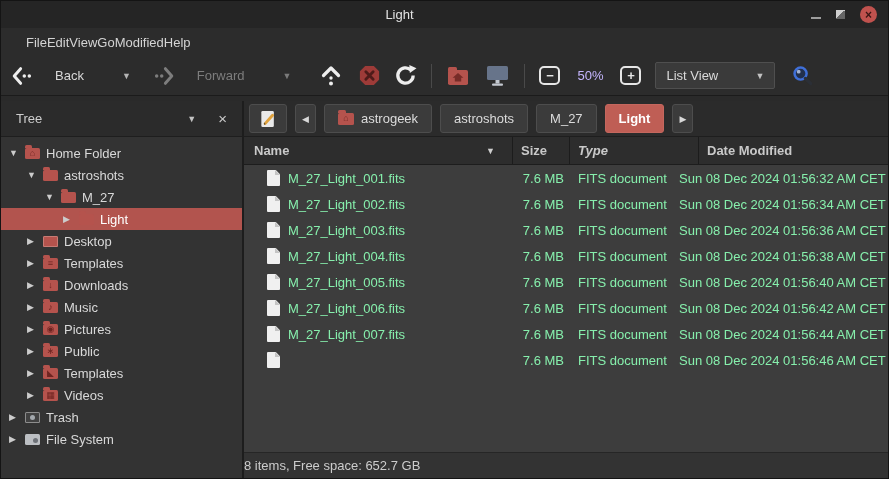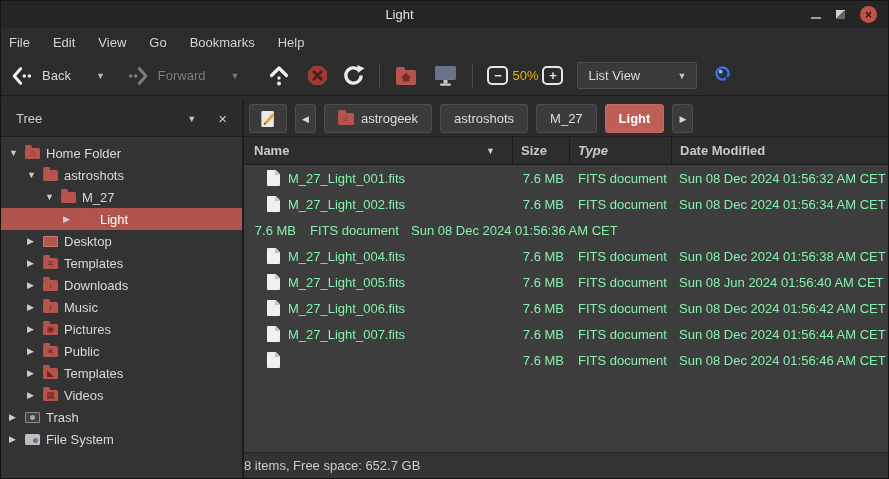--- a/index.html
+++ b/index.html
@@ -13,35 +13,35 @@
   }
   
   .titlebar{height:27px; background:#252525; position:relative; display:flex; align-items:center; flex:0 0 27px;}
   .title{position:absolute; left:0; right:90px; text-align:center; color:#e3e3e3;}
   .wbtns{margin-left:auto; display:flex; align-items:center; gap:15px; padding-right:11px; z-index:1;}
   .btn-min{width:10px; height:2px; background:#9d9d9d; margin-top:6px;}
   .btn-max{width:9px; height:9px; background:linear-gradient(135deg,#cfcfcf 50%,#666 50%);}
   .btn-close{width:17px; height:17px; border-radius:50%; background:#c0524e; color:#3a1614;
     font-size:12px; font-weight:bold; display:flex; align-items:center; justify-content:center; line-height:1;}
   
-  .menubar{height:28px; background:#2c2c2c; display:flex; align-items:center; padding-left:8px; gap:23px; flex:0 0 28px;}
+  .menubar{height:28px; background:#2c2c2c; display:flex; align-items:center; padding-left:25px; flex:0 0 28px;}
   .menu-item{color:#d4d4d4; cursor:default;}
   
   .toolbar{height:40px; background:#2c2c2c; border-bottom:1px solid #1b1b1b; display:flex; align-items:center; padding:0 10px; flex:0 0 40px;}
-  .tbgroup{display:flex; align-items:center; gap:9px;}
+  .tbgroup{display:flex; align-items:center; gap:22px;}
   .tb-label{color:#d8d8d8;}
   .tb-label.disabled{color:#7d7d7d;}
   .ddchev{font-size:9px; color:#b4b4b4; margin-left:16px;}
   .ddchev::before{content:"▼";}
   .ddchev.disabled{color:#7a7a7a;}
   .vsep{width:1px; height:24px; background:#4a4a4a; margin:0 14px;}
   .ticon{display:flex; align-items:center; justify-content:center;}
   .zoombtn{width:21px; height:19px; border:2px solid #e6e6e6; border-radius:5px; color:#e6e6e6;
     display:flex; align-items:center; justify-content:center; font-size:13px; font-weight:bold; line-height:1; background:#2c2c2c;}
-  .zoomlevel{color:#eab308; margin:0 4px;}
+  .zoomlevel{color:#c4b5fd; margin:0 17px;}
   .viewselect{display:flex; align-items:center; justify-content:space-between; width:120px; height:27px;
     background:#3a3a3a; border:1px solid #4f4f4f; border-radius:2px; padding:0 10px; margin-left:14px; color:#dadada;}
   .viewselect .chev{font-size:9px; color:#c2c2c2;}
   .viewselect .chev::before{content:"▼";}
   .searchbtn{margin-left:16px;}
   
   .content{flex:1; display:flex; padding-top:5px; background:#2a2a2a; min-height:0;}
   .sidepanel{width:243px; flex:0 0 243px; border-right:2px solid #1d1d1d; display:flex; flex-direction:column; min-height:0;}
   .panel-header{height:36px; flex:0 0 36px; background:#2b2b2b; border-bottom:1px solid #1e1e1e;
     display:flex; align-items:center; padding:0 15px;}
@@ -79,21 +79,21 @@
   .crumb{padding:0 13px; gap:7px;}
   .crumb.current{background:#bf5e55; border-color:#c4675e; color:#ffffff; font-weight:bold;}
   .mini-folder{width:16px; height:12px; background:#b5534d; border-radius:1.5px; position:relative;}
   .mini-folder::before{content:""; position:absolute; top:-3px; left:0; width:8px; height:3px; background:#b5534d; border-radius:1.5px 1.5px 0 0;}
   
   .lhead{height:28px; flex:0 0 28px; background:#2d2d2d; border-bottom:1px solid #1d1d1d; display:flex; font-weight:bold; color:#c9c9c9;}
   .hc{display:flex; align-items:center; padding:0 8px;}
   .hc.name{width:268px; flex:0 0 268px; justify-content:space-between; padding-left:10px;}
   .hc.size{width:57px; flex:0 0 57px; border-left:1px solid #1c1c1c;}
   .hc.type{width:102px; flex:0 0 102px; border-left:1px solid #1c1c1c;font-style:italic;}
-  .hc.date{flex:1; border-left:1px solid #1c1c1c;}
+  .hc.date{flex:1; border-left:1px solid #1c1c1c;margin-left:27px;}
   .sortglyph{font-size:9px; color:#cfcfcf; margin-right:9px; font-weight:normal;}
   .sortglyph::before{content:"▼";}
   .filelist{flex:1; background:#3d3d3d; min-height:0;}
   .row{height:26px; display:flex; align-items:center; color:#86efac;}
   .c{white-space:nowrap; overflow:hidden;}
   .c.name{width:268px; flex:0 0 268px; display:flex; align-items:center; padding-left:23px; gap:8px;}
   .c.size{width:57px; flex:0 0 57px; text-align:right; padding-right:5px;}
   .c.type{width:102px; flex:0 0 102px; padding-left:9px;}
   .c.date{flex:1; padding-left:8px;}
   .doc{width:13px; height:16px; flex:0 0 13px; background:#f0f0f0; border-radius:1px;
@@ -115,21 +115,21 @@
       <span class="btn-max"></span>
       <span class="btn-close">×</span>
     </div>
   </div>
 
   <div class="menubar">
     <span class="menu-item">File</span>
     <span class="menu-item">Edit</span>
     <span class="menu-item">View</span>
     <span class="menu-item">Go</span>
-    <span class="menu-item">Bookmarks</span>
+    <span class="menu-item">Modified</span>
     <span class="menu-item">Help</span>
   </div>
 
   <div class="toolbar">
     <div class="tbgroup">
       <span class="ticon">
         <svg width="22" height="22" viewBox="0 0 24 24">
             <path d="M10.5 4 L3.5 12 L10.5 20" fill="none" stroke="#eeeeee" stroke-width="3.2" stroke-linecap="round" stroke-linejoin="round"></path>
             <circle cx="14.5" cy="12" r="1.9" fill="#eeeeee"></circle>
             <circle cx="20" cy="12" r="1.9" fill="#eeeeee"></circle>
@@ -372,41 +372,45 @@
         <div class="row">
           <div class="c name">
               <span class="doc"></span>
               <span>M_27_Light_002.fits</span>
             </div>
           <div class="c size">7.6 MB</div>
           <div class="c type">FITS document</div>
           <div class="c date">Sun 08 Dec 2024 01:56:34 AM CET</div>
         </div>
         <div class="row">
+          <div class="c name">
+              <span class="doc"></span>
+              <span>M_27_Light_003.fits</span>
+            </div>
           <div class="c size">7.6 MB</div>
           <div class="c type">FITS document</div>
           <div class="c date">Sun 08 Dec 2024 01:56:36 AM CET</div>
         </div>
         <div class="row">
           <div class="c name">
               <span class="doc"></span>
               <span>M_27_Light_004.fits</span>
             </div>
           <div class="c size">7.6 MB</div>
           <div class="c type">FITS document</div>
           <div class="c date">Sun 08 Dec 2024 01:56:38 AM CET</div>
         </div>
         <div class="row">
           <div class="c name">
               <span class="doc"></span>
               <span>M_27_Light_005.fits</span>
             </div>
           <div class="c size">7.6 MB</div>
           <div class="c type">FITS document</div>
-          <div class="c date">Sun 08 Jun 2024 01:56:40 AM CET</div>
+          <div class="c date">Sun 08 Dec 2024 01:56:40 AM CET</div>
         </div>
         <div class="row">
           <div class="c name">
               <span class="doc"></span>
               <span>M_27_Light_006.fits</span>
             </div>
           <div class="c size">7.6 MB</div>
           <div class="c type">FITS document</div>
           <div class="c date">Sun 08 Dec 2024 01:56:42 AM CET</div>
         </div>

